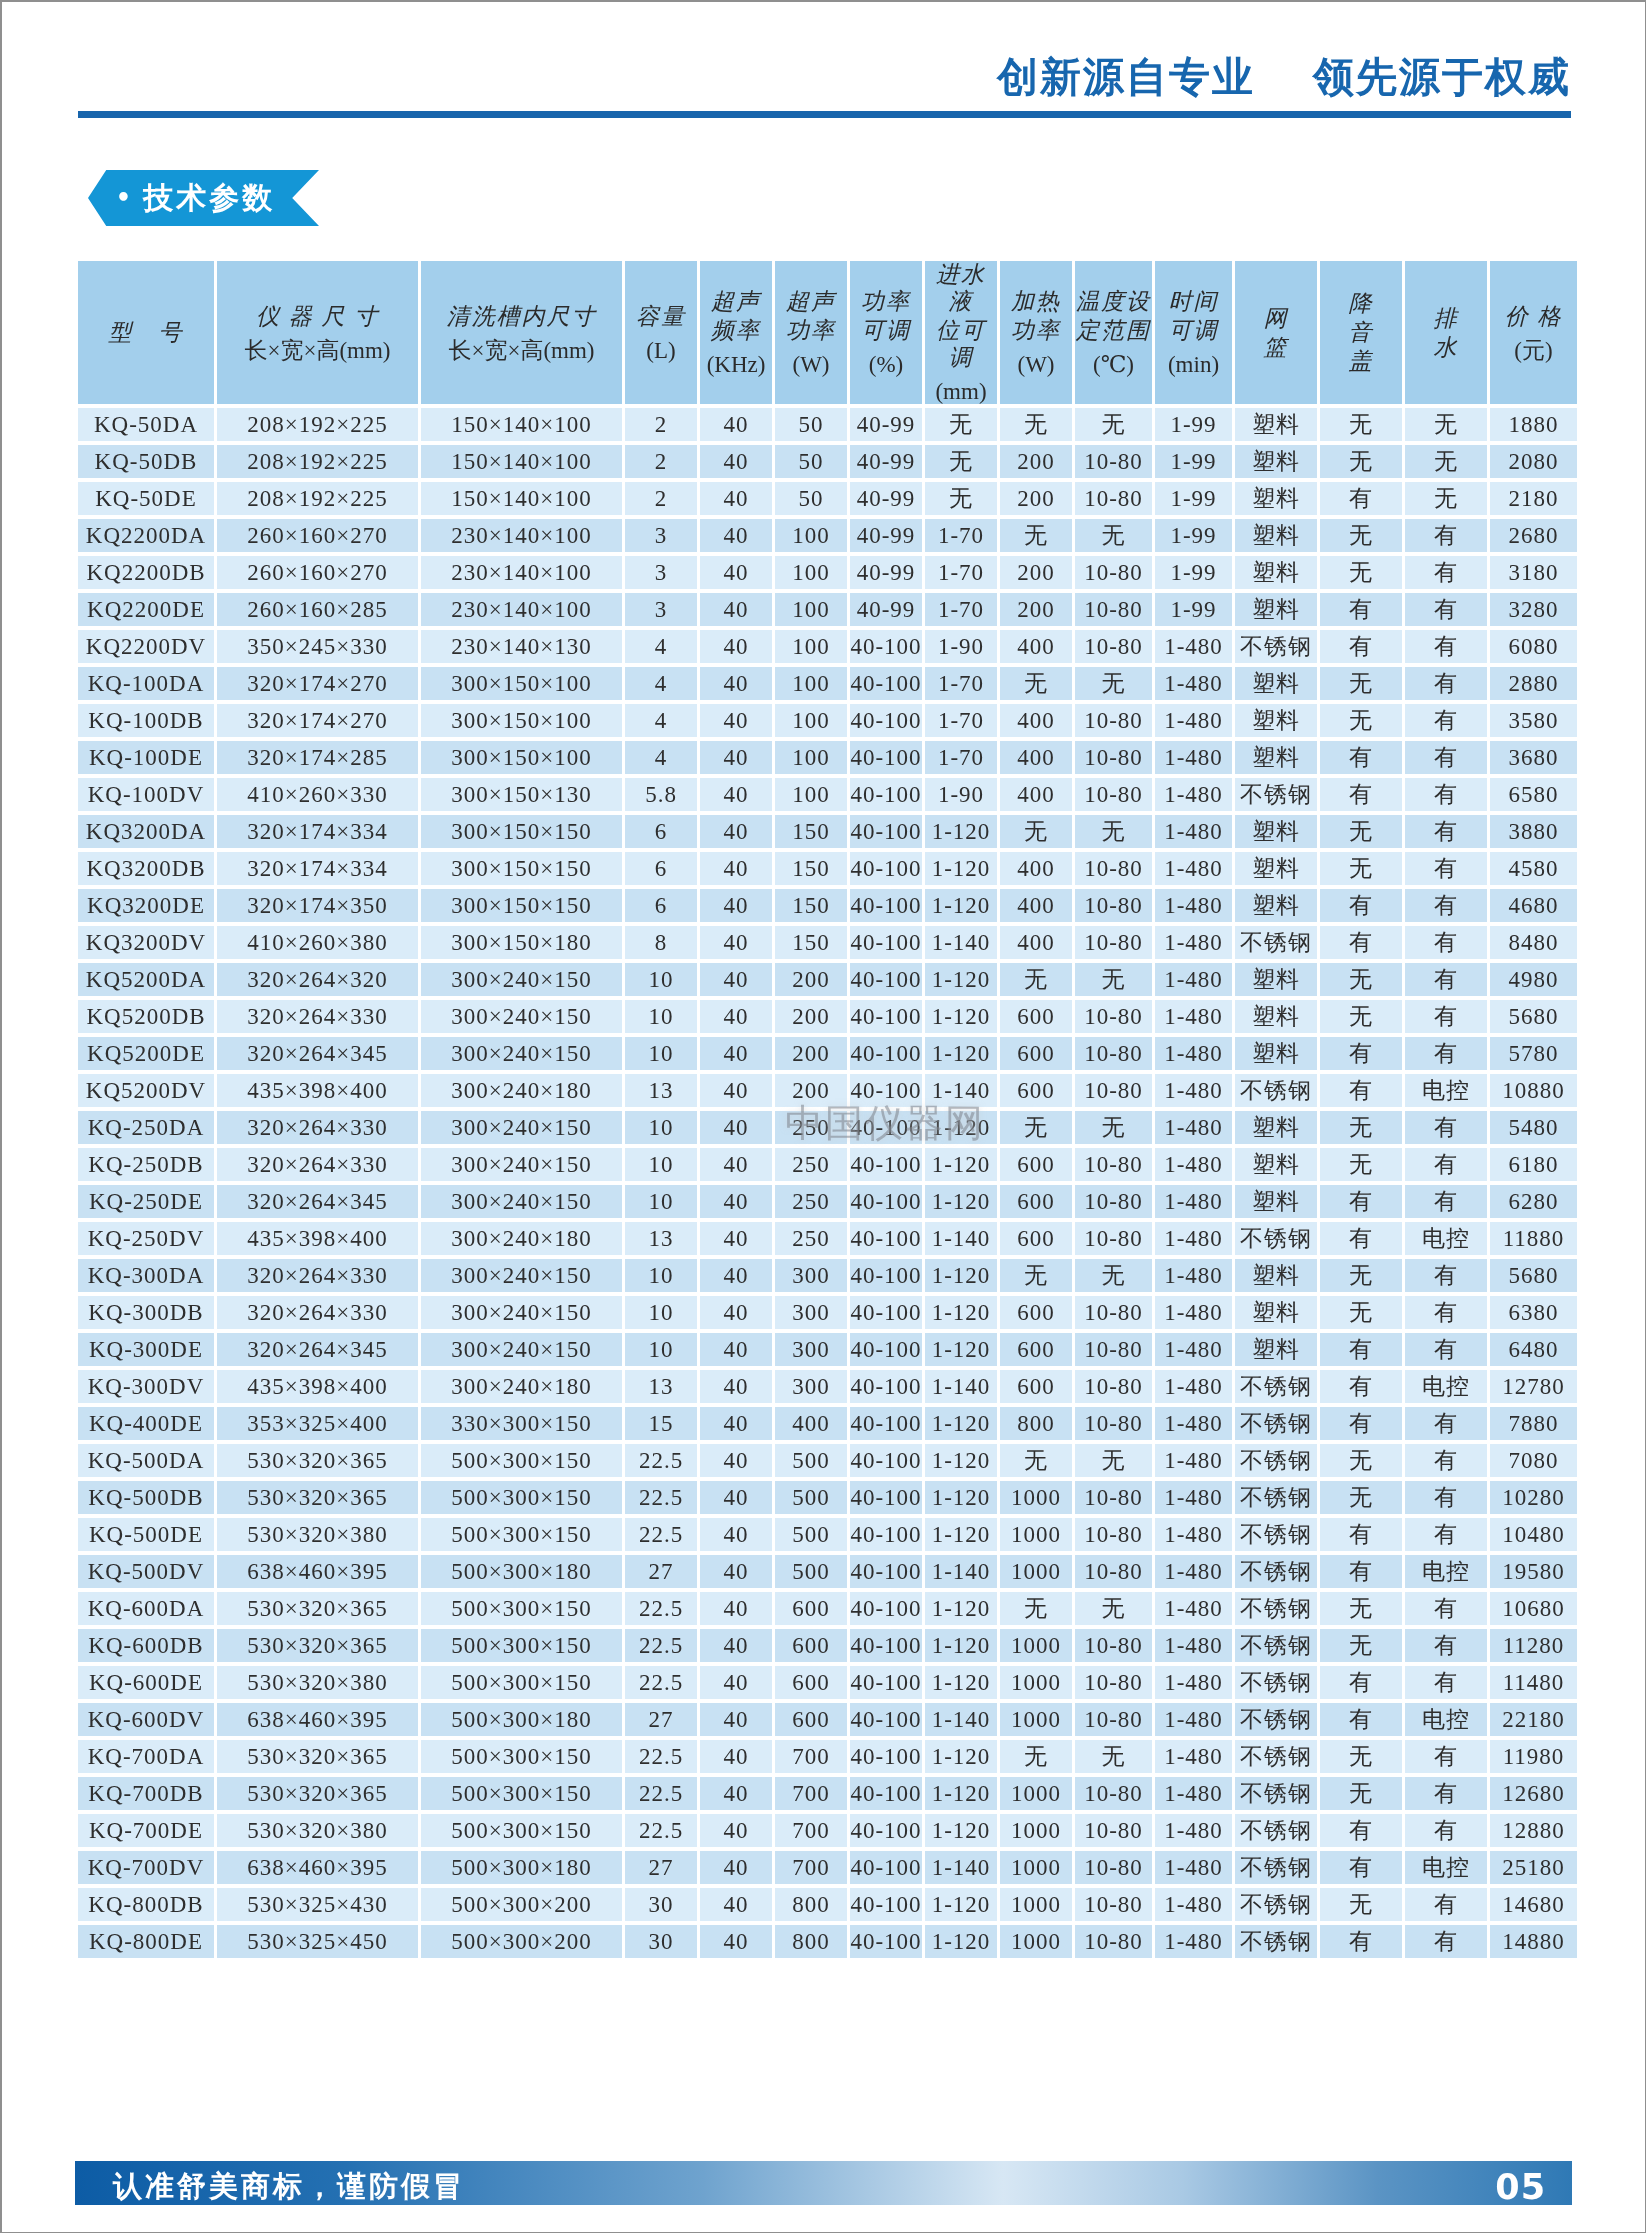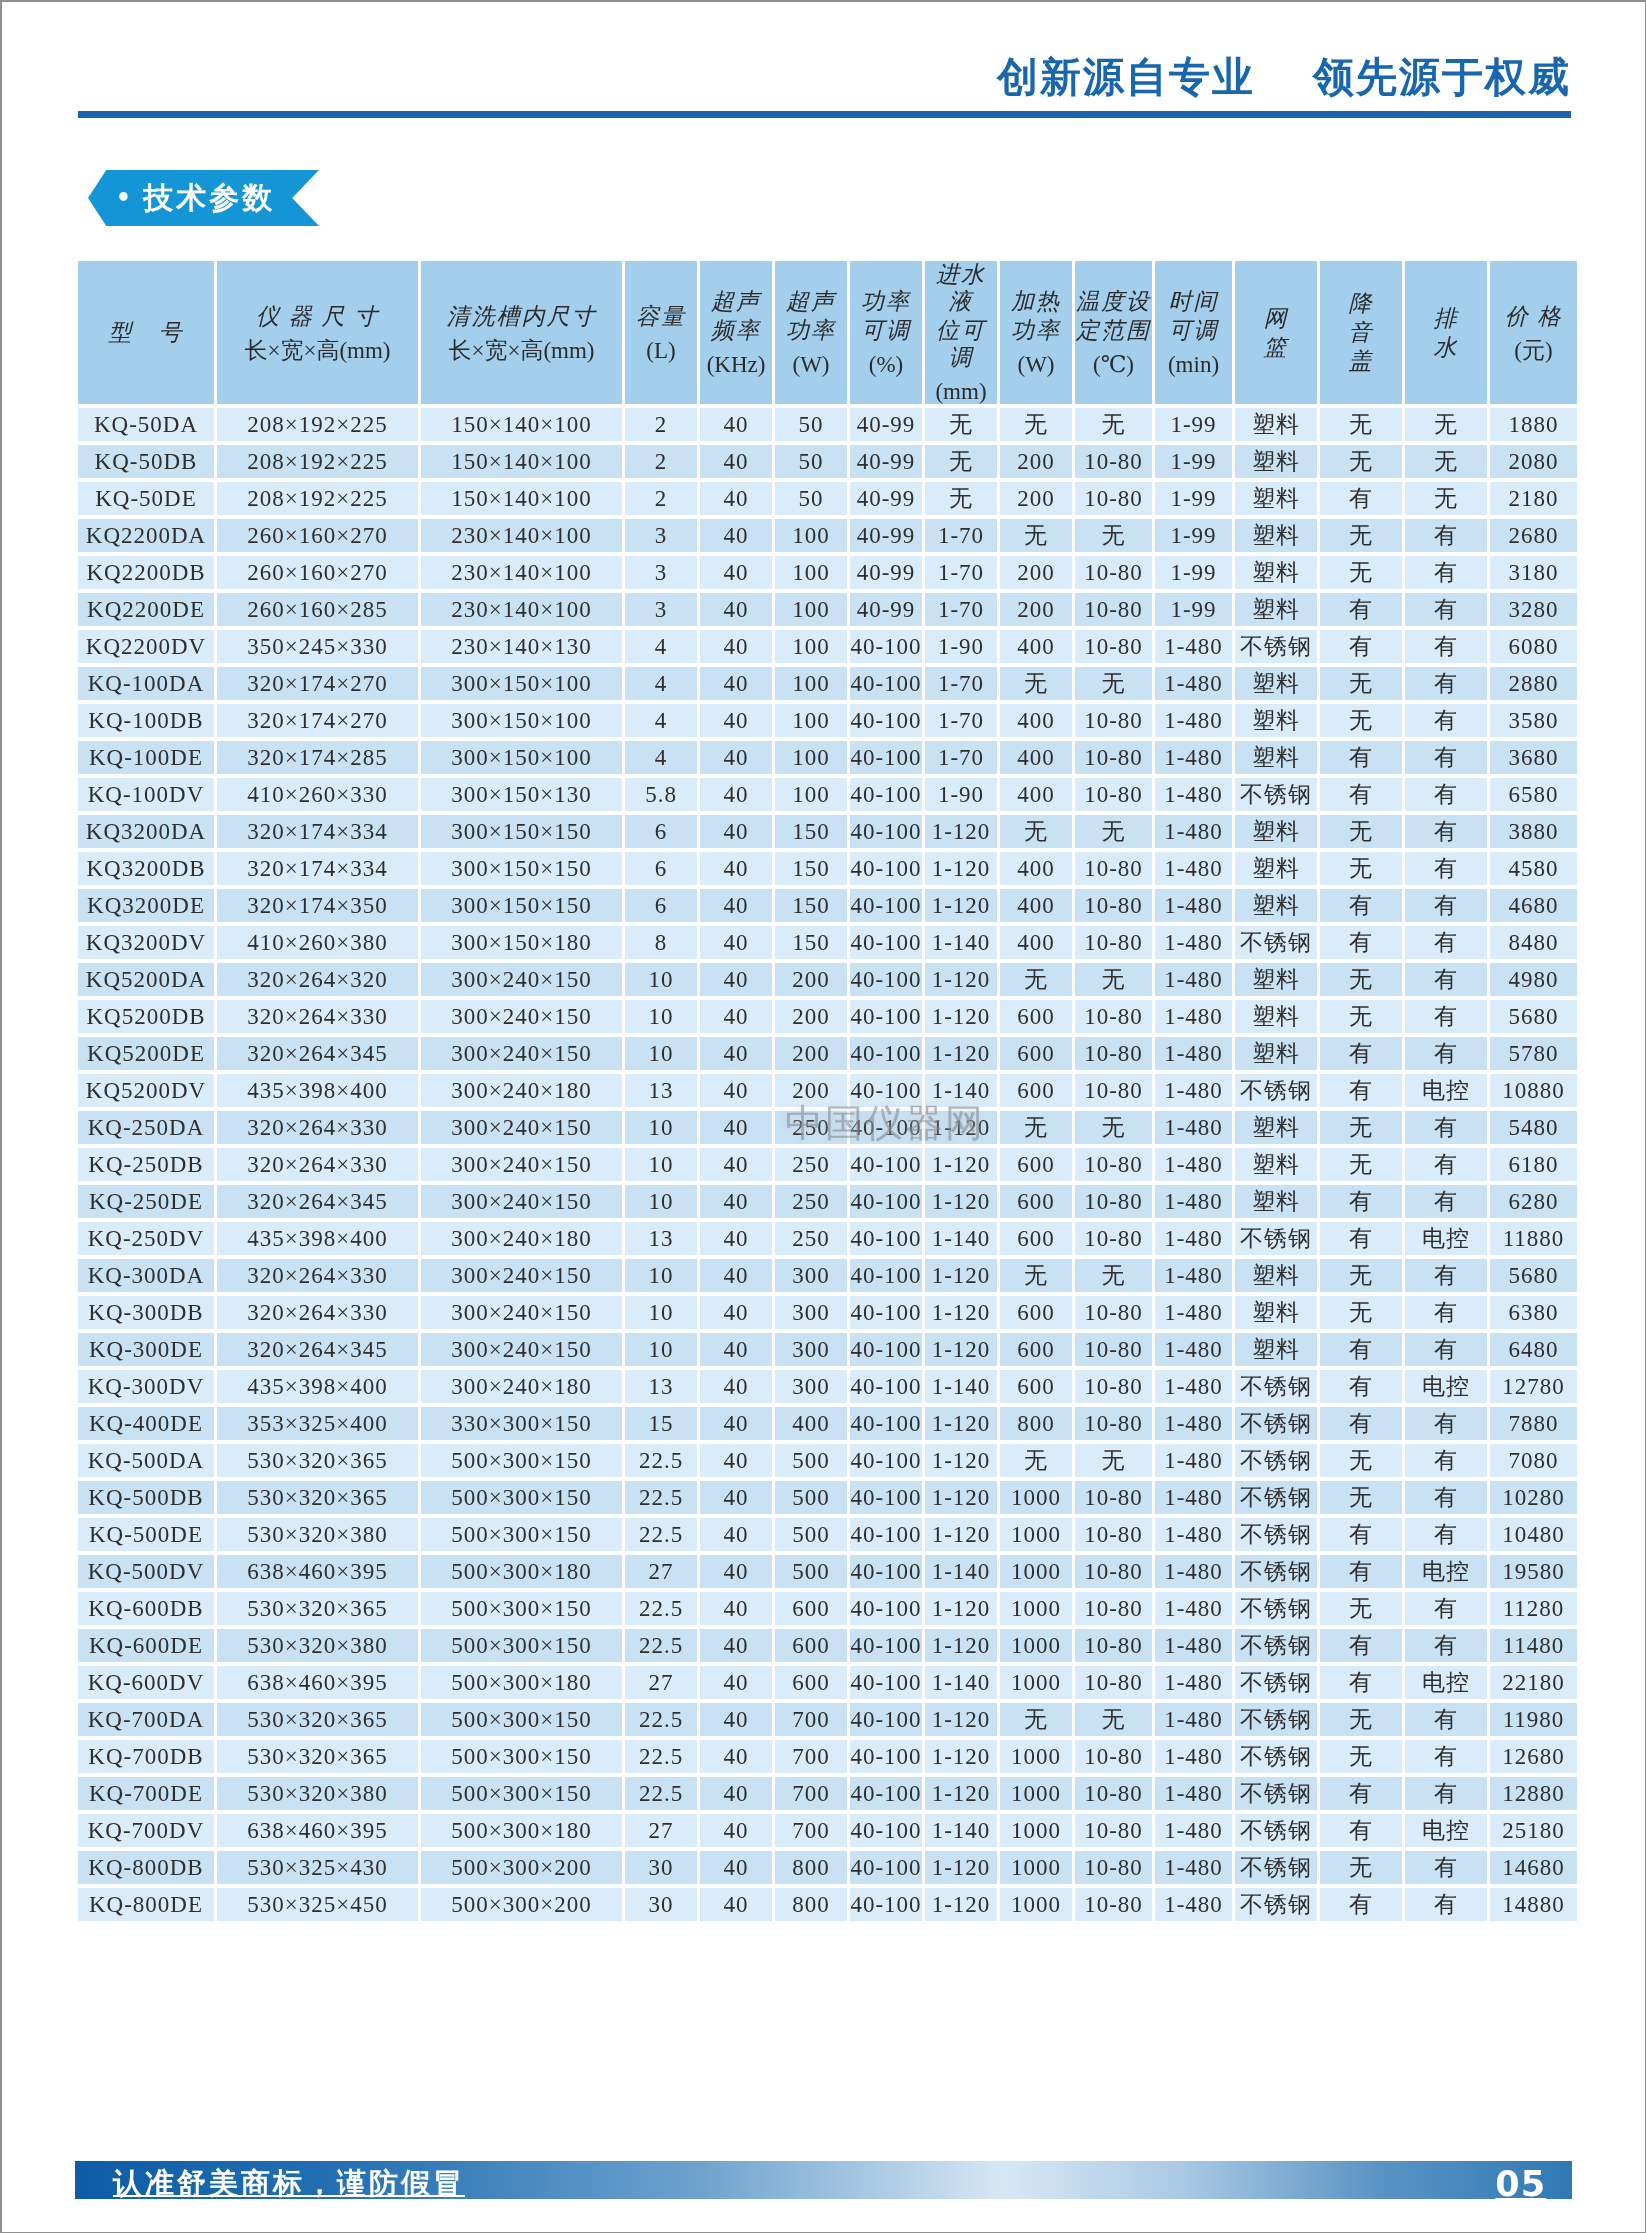--- a/index.html
+++ b/index.html
@@ -36,25 +36,25 @@
   .h-line{line-height:27px;letter-spacing:2px;font-style:italic;}
   .h-unit{line-height:24px;margin-top:7px;letter-spacing:0;}
 
   
   .watermark{position:absolute;left:785px;top:1098px;font-size:38px;
              font-family:"DejaVu Sans","Liberation Sans",sans-serif;
              color:rgba(125,132,140,0.55);letter-spacing:2px;z-index:10;
              text-shadow:0 0 6px rgba(200,205,210,0.6);}
 
   
-  .footer-bar{position:absolute;left:75px;top:2161px;width:1497px;height:38px;
+  .footer-bar{position:absolute;left:75px;top:2161px;width:1497px;height:44px;
       background:linear-gradient(90deg,#0d5ca5 0%,#2470b2 18%,#6fa3ce 42%,#d7e7f4 62%,#a9c9e4 74%,#5b94c4 87%,#2f79b5 100%);
       display:flex;align-items:center;justify-content:space-between;
       padding:8px 26px 0 38px;box-sizing:border-box;color:#ffffff;
-      font-family:"DejaVu Sans","Liberation Sans",sans-serif;font-weight:bold;text-decoration:underline;}
+      font-family:"DejaVu Sans","Liberation Sans",sans-serif;font-weight:bold;}
   .footer-note{font-size:29px;letter-spacing:3px;}
   .page-number{font-size:35px;letter-spacing:1px;}
 </style>
 </head>
 <body>
 
 <div class="page">
   <div class="page-border"></div>
 
   <div class="slogan">
@@ -726,20 +726,37 @@
           <td>1-140</td>
           <td>1000</td>
           <td>10-80</td>
           <td>1-480</td>
           <td>不锈钢</td>
           <td>有</td>
           <td>电控</td>
           <td>19580</td>
         </tr>
         <tr>
+          <td>KQ-600DA</td>
+          <td>530×320×365</td>
+          <td>500×300×150</td>
+          <td>22.5</td>
+          <td>40</td>
+          <td>600</td>
+          <td>40-100</td>
+          <td>1-120</td>
+          <td>无</td>
+          <td>无</td>
+          <td>1-480</td>
+          <td>不锈钢</td>
+          <td>无</td>
+          <td>有</td>
+          <td>10680</td>
+        </tr>
+        <tr>
           <td>KQ-600DB</td>
           <td>530×320×365</td>
           <td>500×300×150</td>
           <td>22.5</td>
           <td>40</td>
           <td>600</td>
           <td>40-100</td>
           <td>1-120</td>
           <td>1000</td>
           <td>10-80</td>

